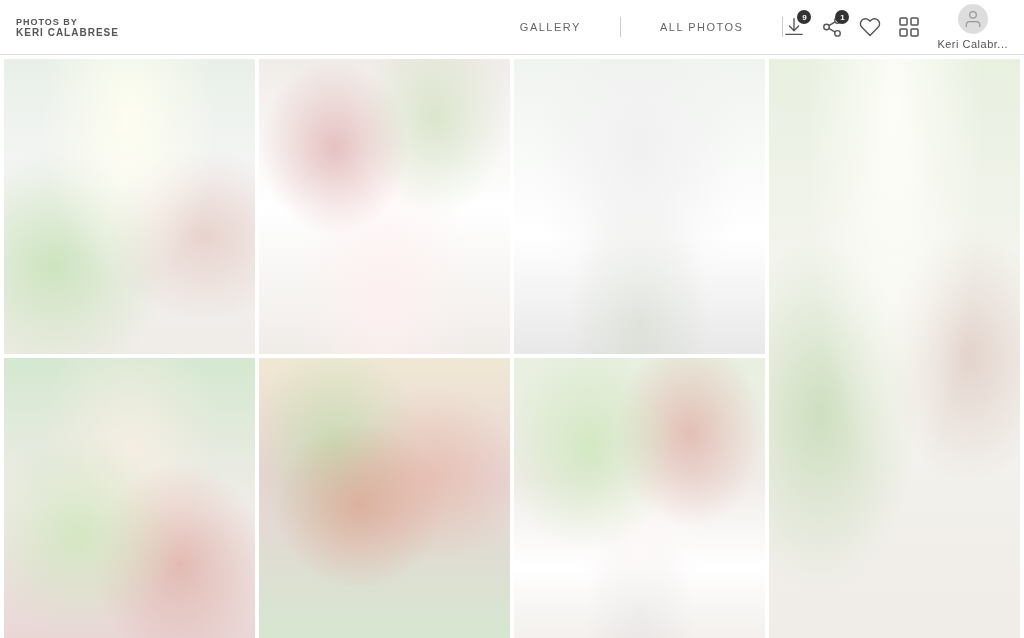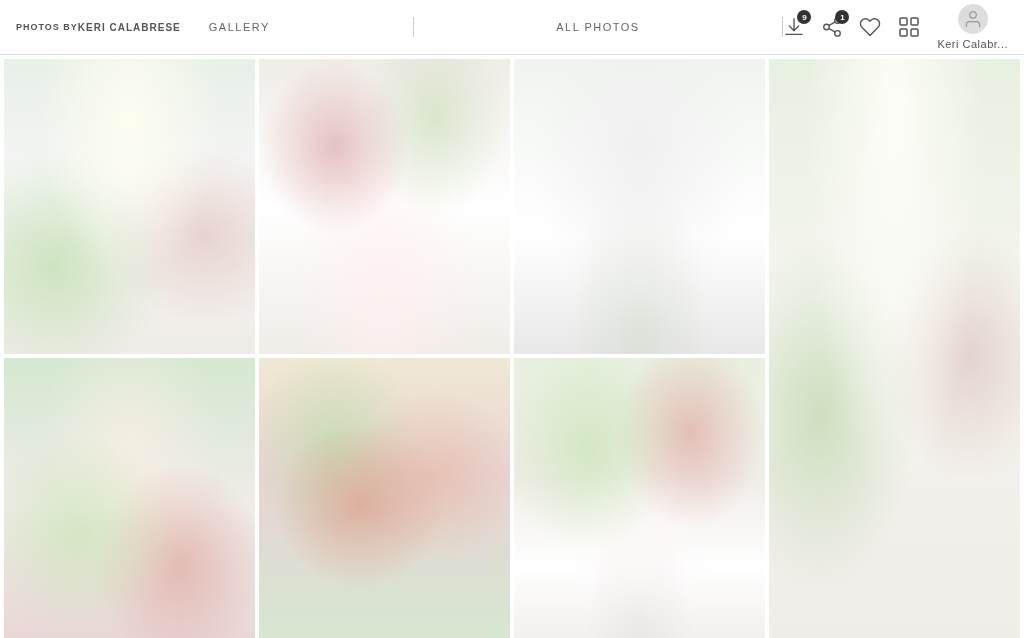--- a/index.html
+++ b/index.html
@@ -9,20 +9,21 @@
     .header {
       display: flex;
       align-items: center;
       height: 55px;
       border-bottom: 1px solid #e0e0e0;
       padding: 0 16px;
       position: relative;
     }
     .brand {
       display: flex;
+      flex-direction: column;
       min-width: 130px;
     }
     .brand-top {
       font-size: 9px;
       font-weight: 600;
       letter-spacing: 1px;
       color: #555;
       text-transform: uppercase;
     }
     .brand-bottom {
@@ -30,22 +31,22 @@
       font-weight: 600;
       letter-spacing: 1px;
       color: #555;
       text-transform: uppercase;
     }
     .nav {
       display: flex;
       align-items: center;
       height: 100%;
       flex: 1;
-      justify-content: space-between;
-      gap: 0;
+      justify-content: flex-end;
+      gap: 11px;
     }
     .nav-item {
       font-size: 11px;
       letter-spacing: 1.5px;
       text-transform: uppercase;
       color: #666;
       padding: 0 28px;
       height: 100%;
       display: flex;
       align-items: center;

